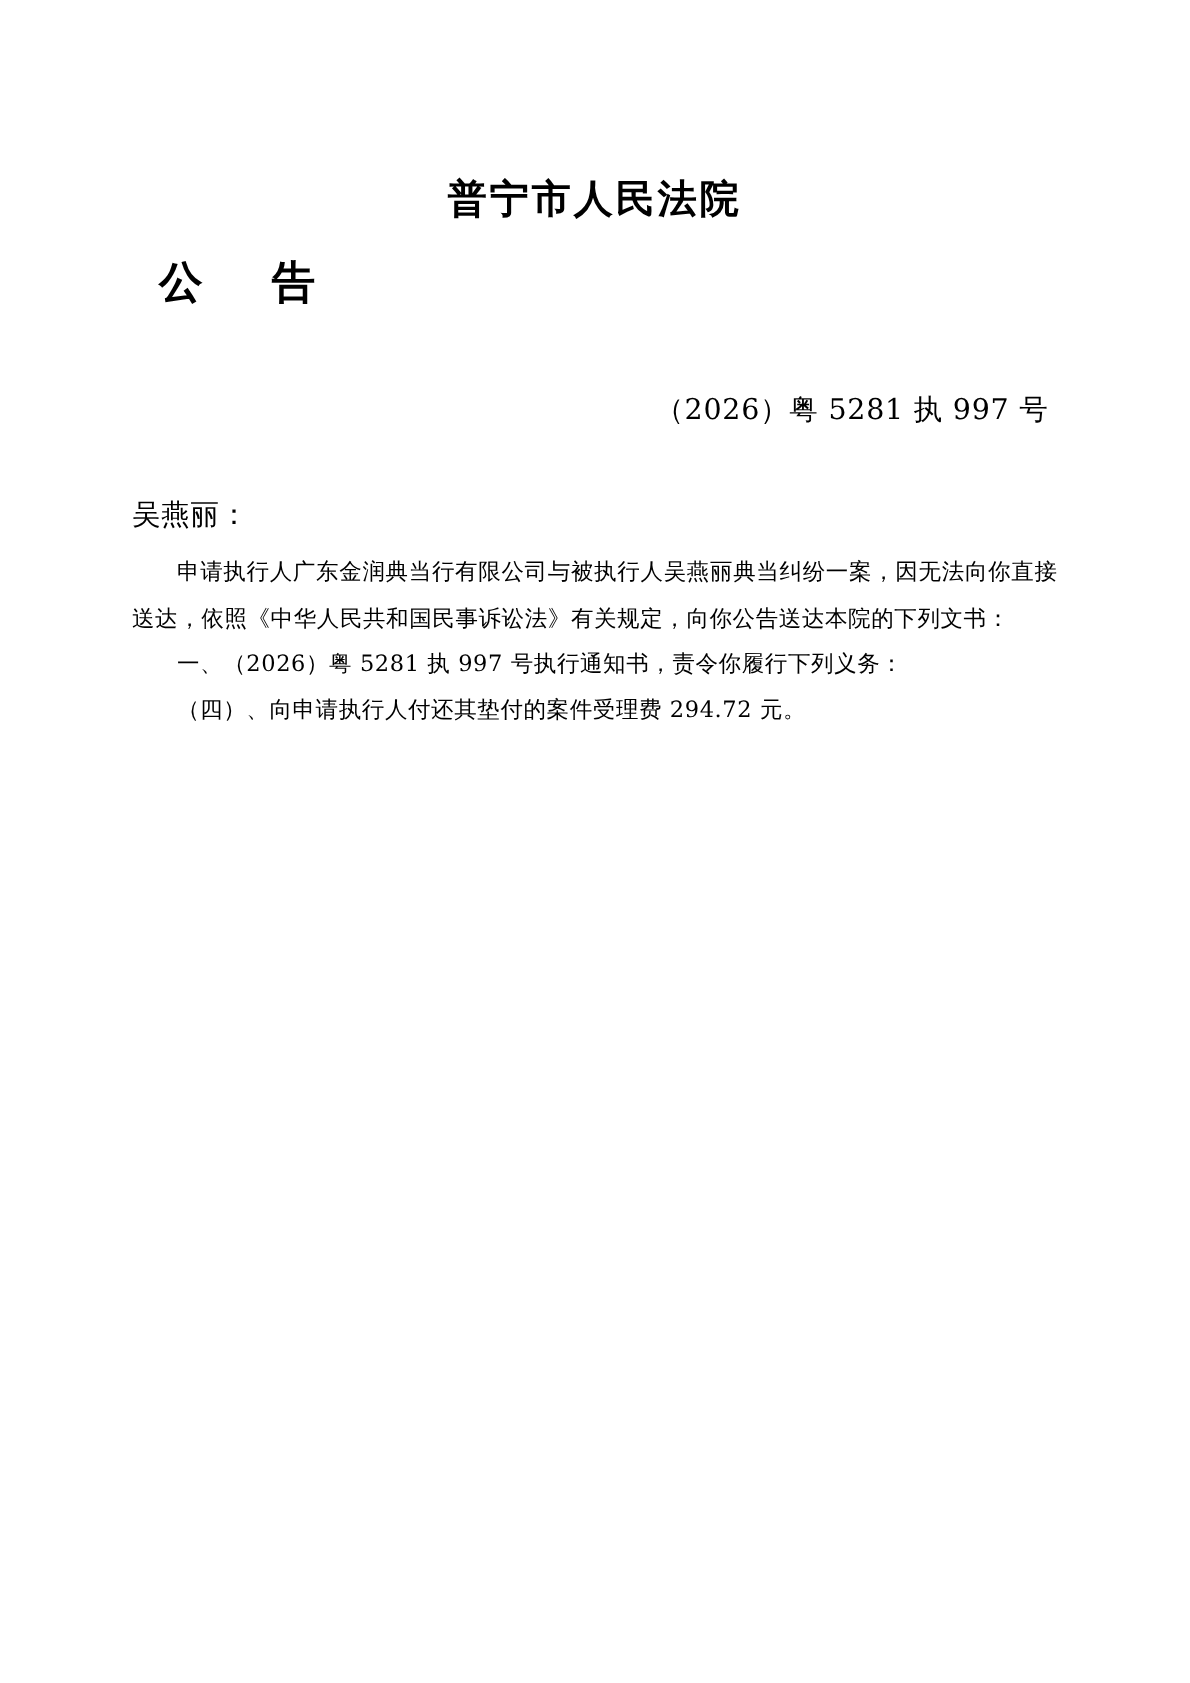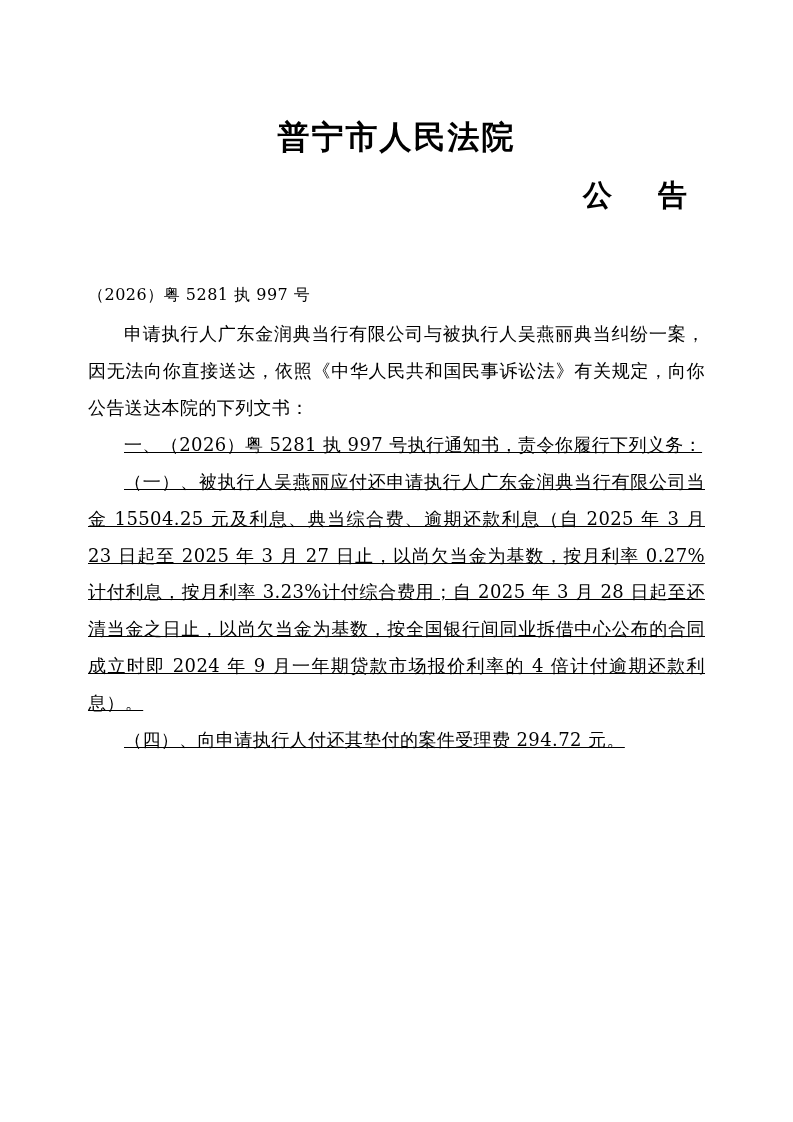--- a/index.html
+++ b/index.html
@@ -17,76 +17,76 @@
   }
   .page {
     width: 793px;
     height: 1122px;
     box-sizing: border-box;
     padding: 0 88px;
     position: relative;
   }
   .court-title {
     text-align: center;
-    font-size: 32px;
+    font-size: 26px;
     font-weight: bold;
     letter-spacing: 2px;
     margin-top: 118px;
     line-height: 1.2;
   }
   .doc-type {
-    text-align: right;
+    text-align: left;
     font-size: 29px;
     font-weight: bold;
     letter-spacing: 18px;
     margin-top: 22px;
     line-height: 1.2;
     text-indent: 18px;
   }
   .case-number {
-    font-size: 16px;
-    margin-top: 72px;
+    text-align: right;
+    font-size: 19px;
+    margin-top: 54px;
     letter-spacing: 0.5px;
     padding-right: 6px;
   }
   .recipient {
     font-size: 19px;
     margin-top: 44px;
     letter-spacing: 0.5px;
   }
   .body-text {
-    font-size: 18px;
+    font-size: 15px;
     line-height: 2.05;
     margin-top: 10px;
     text-align: justify;
     text-justify: inter-ideograph;
     letter-spacing: 0.4px;
   }
   .para {
     text-indent: 2em;
     margin: 0;
     padding: 0;
   }
   .para + .para {
     margin-top: 0px;
-    text-decoration: underline;
   }
 </style>
 </head>
 <body>
 
 <div class="page">
 
   <div class="court-title">普宁市人民法院</div>
 
   <div class="doc-type">公 告</div>
 
   <div class="case-number">（2026）粤 5281 执 997 号</div>
 
+  <div class="recipient">吴燕丽：</div>
 
   <div class="body-text">
     <p class="para">申请执行人广东金润典当行有限公司与被执行人吴燕丽典当纠纷一案，因无法向你直接送达，依照《中华人民共和国民事诉讼法》有关规定，向你公告送达本院的下列文书：</p>
     <p class="para">一、（2026）粤 5281 执 997 号执行通知书，责令你履行下列义务：</p>
-    <p class="para">（一）、被执行人吴燕丽应付还申请执行人广东金润典当行有限公司当金 15504.25 元及利息、典当综合费、逾期还款利息（自 2025 年 3 月 23 日起至 2025 年 3 月 27 日止，以尚欠当金为基数，按月利率 0.27%计付利息，按月利率 3.23%计付综合费用；自 2025 年 3 月 28 日起至还清当金之日止，以尚欠当金为基数，按全国银行间同业拆借中心公布的合同成立时即 2024 年 9 月一年期贷款市场报价利率的 4 倍计付逾期还款利息）。</p>
     <p class="para">（四）、向申请执行人付还其垫付的案件受理费 294.72 元。</p>
   </div>
 
 </div>
 
 </body></html>

